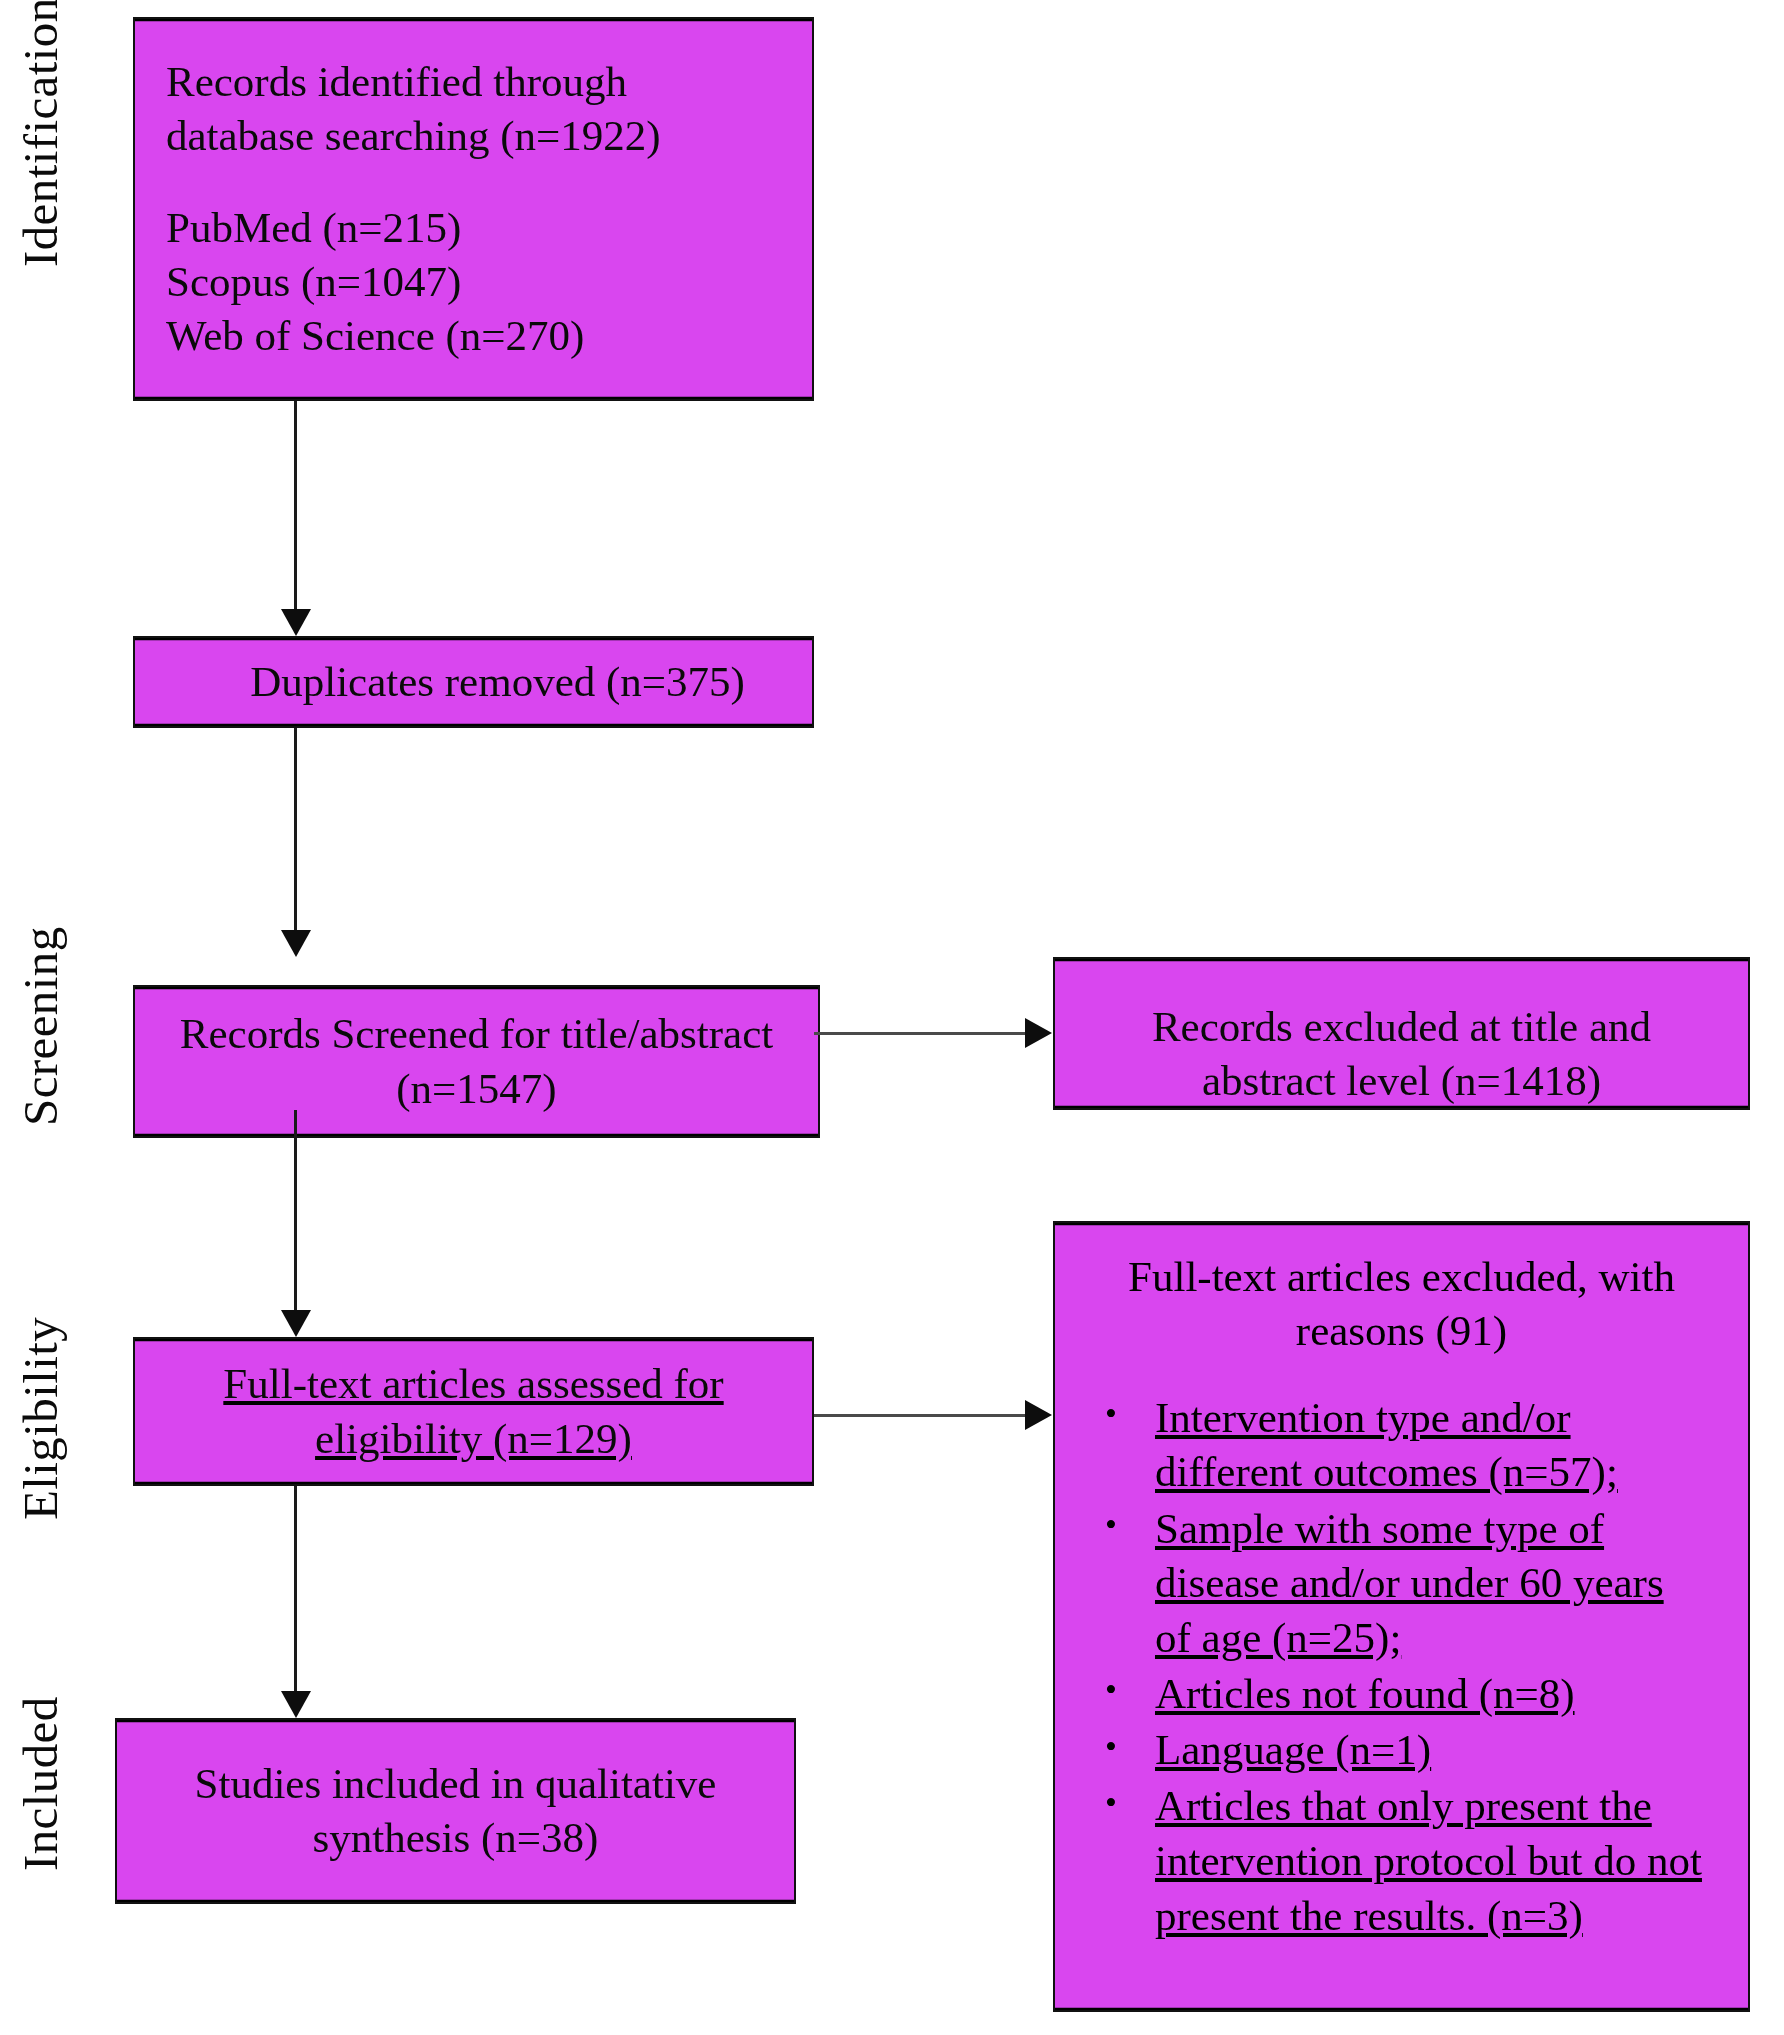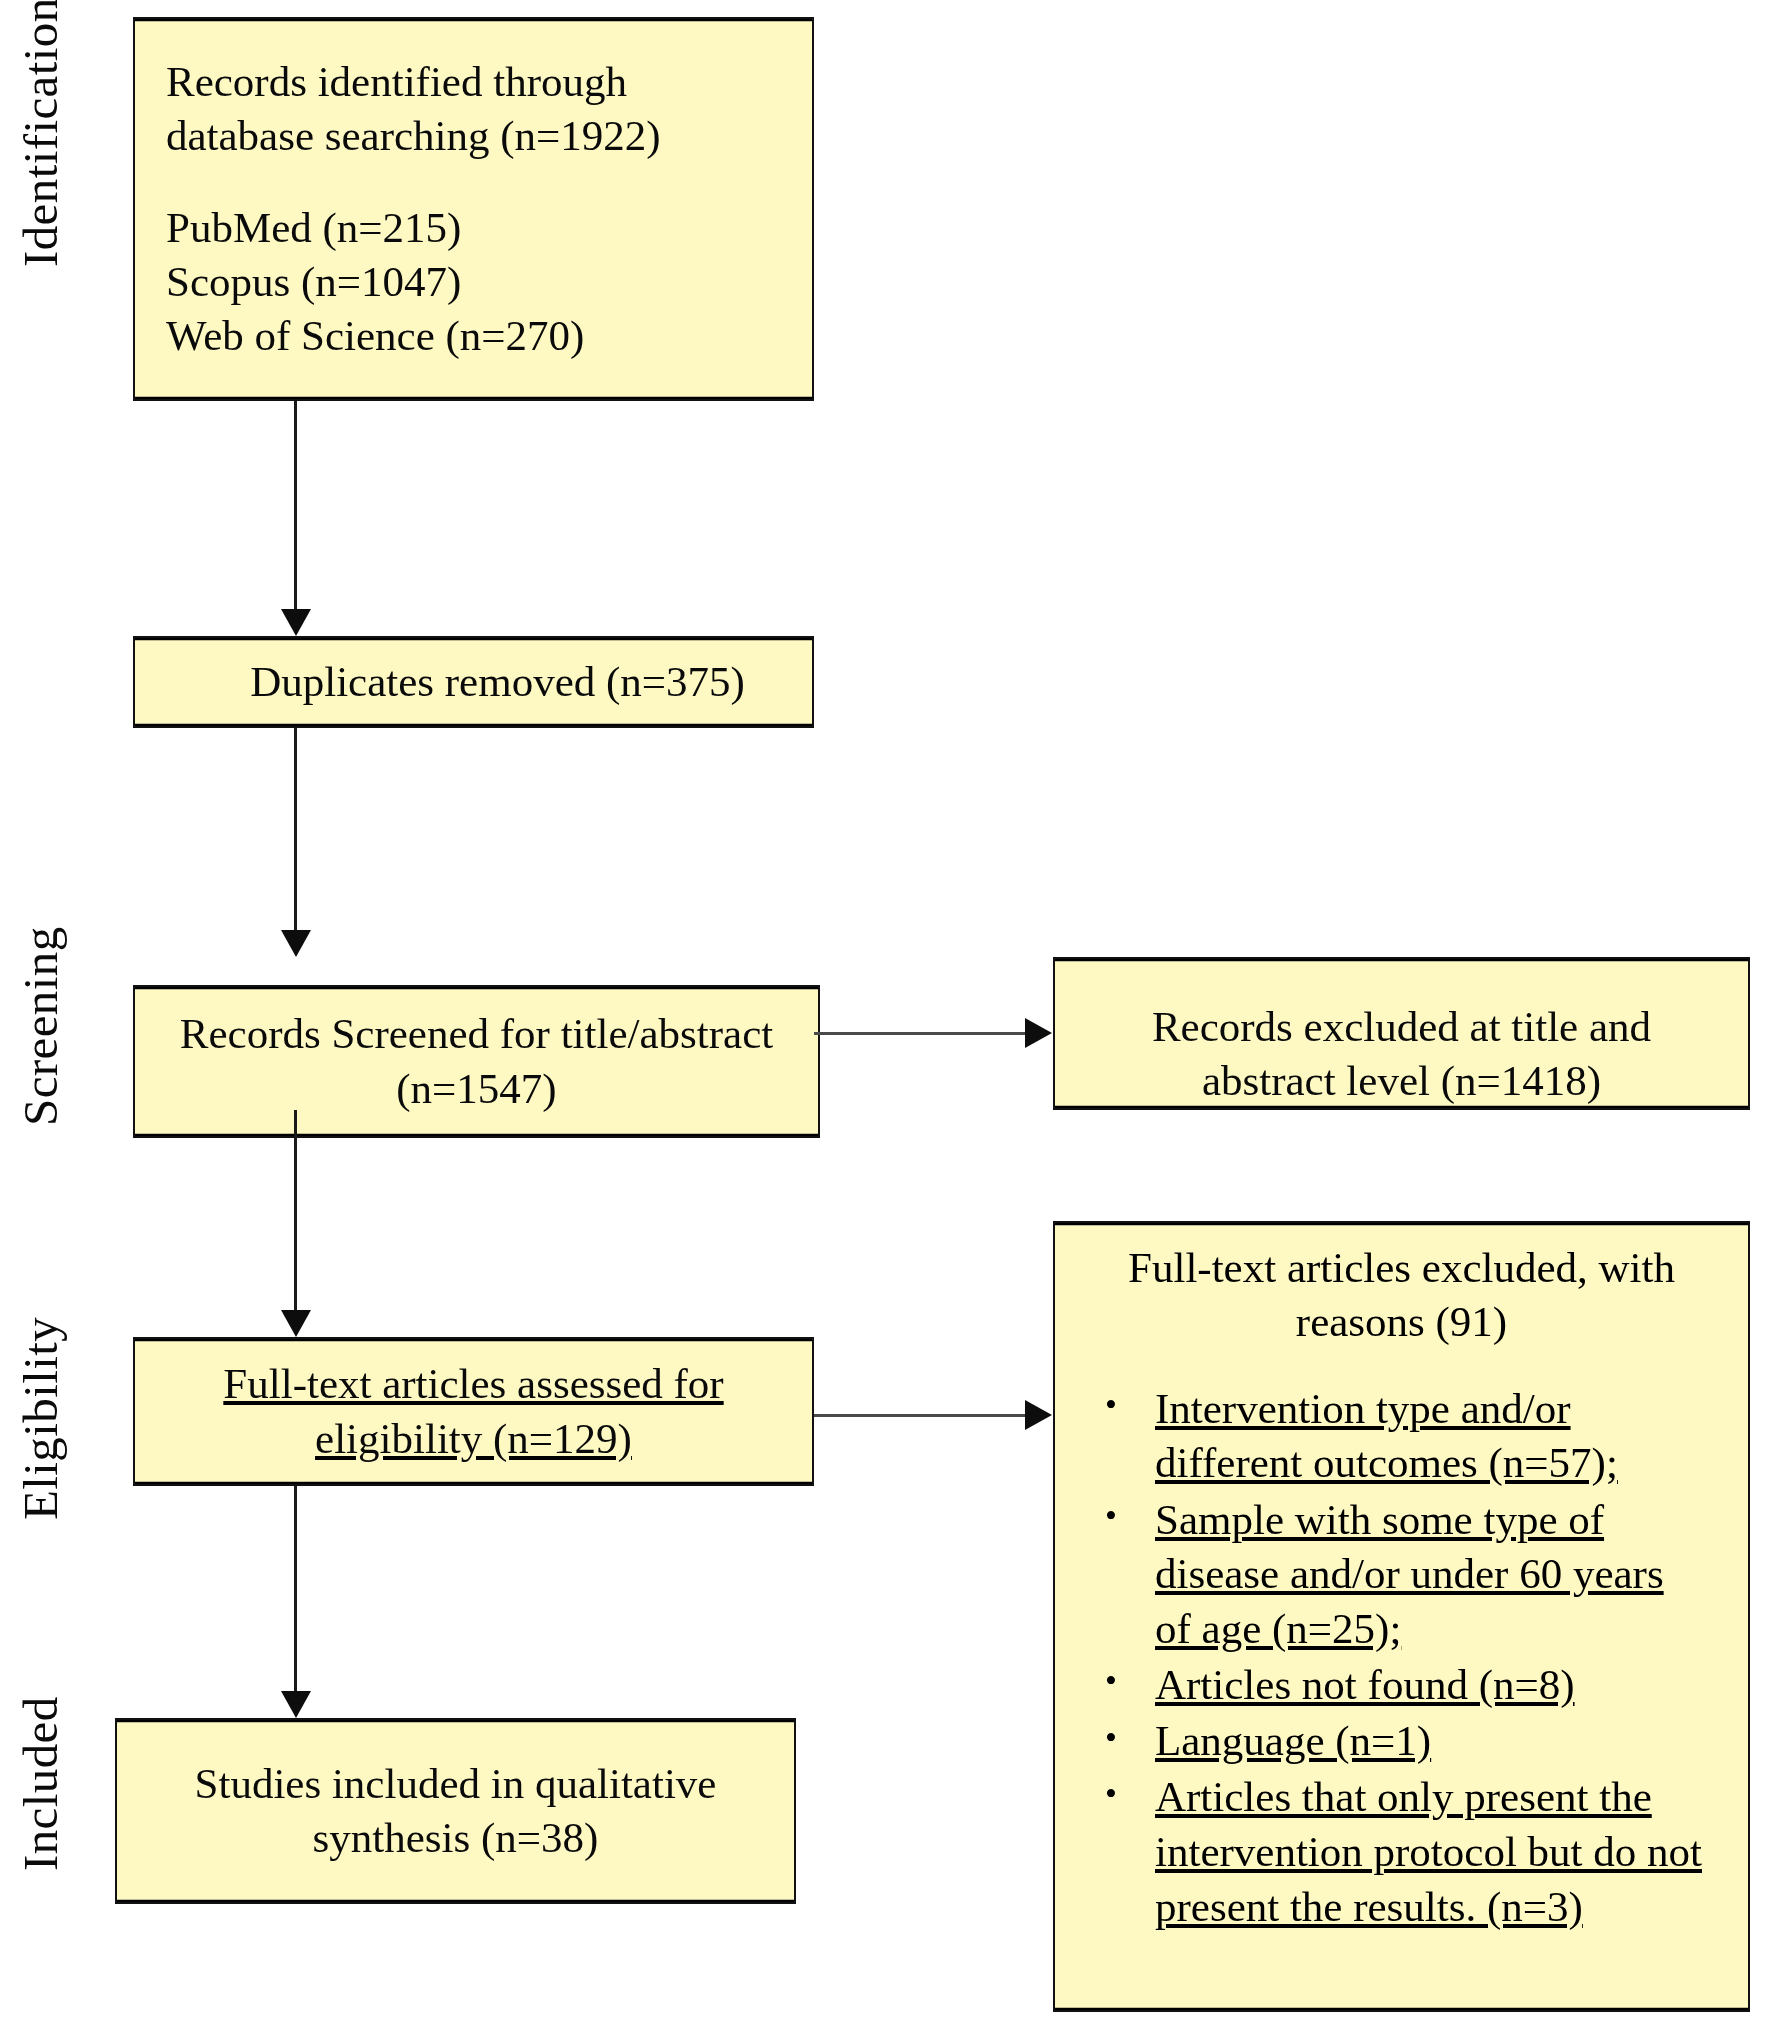--- a/index.html
+++ b/index.html
@@ -31,21 +31,21 @@
     white-space: nowrap;
     display: flex;
     align-items: center;
     justify-content: center;
   }
 
   
   .box {
     position: absolute;
     box-sizing: border-box;
-    background: #fef9c3;
+    background: #d946ef;
     border: 2.3px solid #111111;
     box-shadow: inset 0 2.3px 0 0 #000000, inset 0 -2.3px 0 0 #000000;
     display: flex;
     flex-direction: column;
     justify-content: center;
   }
   .box-text {
     font-size: 43px;
     line-height: 1.26;
     color: #0a0a0a;
@@ -165,21 +165,21 @@
   <div class="v-line" style="left:294px; top:1110px; height:200px;"></div>
   <div class="arrow-down" style="left:281px; top:1310px;"></div>
 
   <div class="box" style="left:133px; top:1337px; width:681px; height:149px;text-decoration:underline;">
     <div class="box-text center pad-lr">Full-text articles assessed for eligibility (n=129)</div>
   </div>
 
   <div class="h-line" style="left:814px; top:1414px; width:213px;"></div>
   <div class="arrow-right" style="left:1025px; top:1400px;"></div>
 
-  <div class="box" style="left:1053px; top:1221px; width:697px; height:791px; justify-content:flex-start; padding-top:18px;">
+  <div class="box" style="left:1053px; top:1221px; width:697px; height:791px; justify-content:flex-start; padding-top:27px;">
     <div class="reasons-title">Full-text articles excluded, with reasons (91)</div>
     <ul class="reason-list">
       <li>Intervention type and/or different outcomes (n=57);</li>
       <li>Sample with some type of disease and/or under 60 years of age (n=25);</li>
       <li>Articles not found (n=8)</li>
       <li>Language (n=1)</li>
       <li>Articles that only present the intervention protocol but do not present the results. (n=3)</li>
     </ul>
   </div>
 

